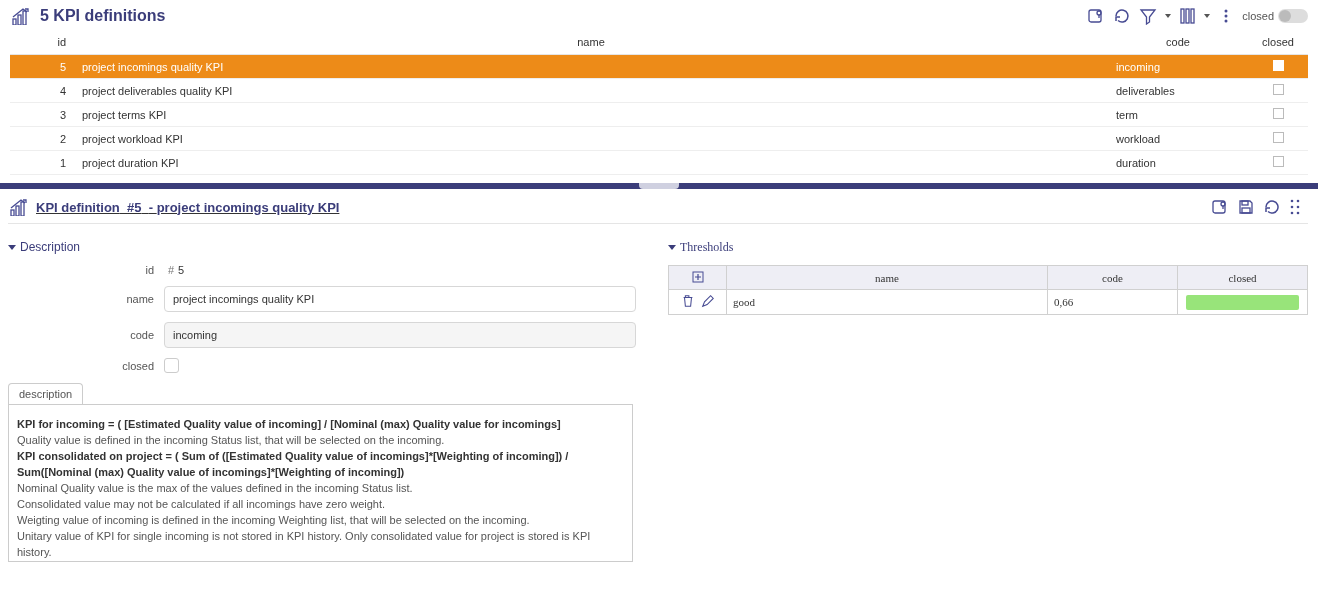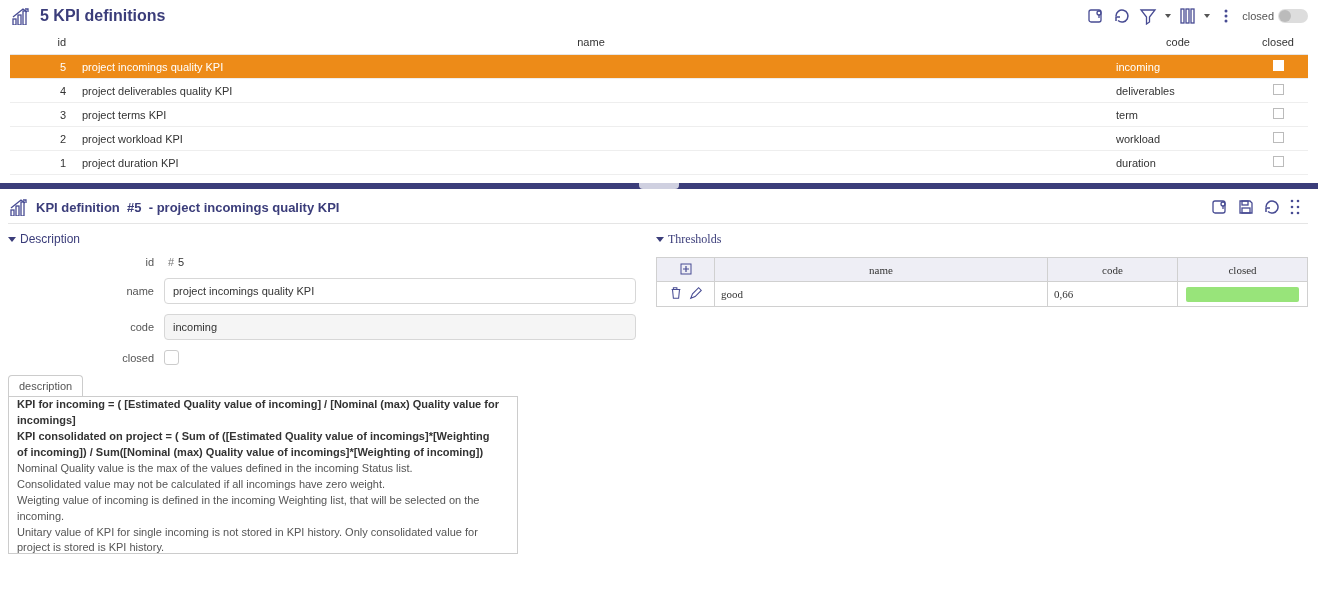--- a/index.html
+++ b/index.html
@@ -31,43 +31,43 @@
   .th-code { text-align: center; }
   .chk { width: 11px; height: 11px; border: 1px solid #bbb; display: inline-block; background: #fff; }
   tr.selected .chk { background: #fff; border-color: #fff; }
 
   
   .splitter { height: 6px; background: #3b3d7a; margin-top: 8px; position: relative; }
   .splitter .grip { width: 40px; height: 6px; background: #cfd0e0; margin: 0 auto; border-radius: 0 0 4px 4px; }
 
   
   .detail-panel { padding: 8px 10px 0 8px; }
-  .detail-title-row { display: flex; align-items: center; justify-content: space-between; padding-bottom: 6px; border-bottom: 1px solid #e5e5e5; }
+  .detail-title-row { display: flex; align-items: center; justify-content: space-between; padding-bottom: 6px; border-bottom: 1px solid #e5e5e5; text-decoration: underline; }
   .detail-title { font-weight: bold; font-size: 13px; color: #3b3d7a; display: flex; align-items: center; gap: 8px; }
 
-  .detail-body { display: flex; gap: 8px; margin-top: 8px; }
+  .detail-body { display: flex; gap: 20px; margin-top: 16px; }
   .left { width: 640px; }
   .right { flex: 1; font-family: Liberation Serif, serif; }
 
   .section-title { color: #3b3d7a; font-size: 12px; margin-bottom: 10px; display: flex; align-items: center; gap: 4px; }
   .section-title .sec-caret { width: 0; height: 0; border-left: 4px solid transparent; border-right: 4px solid transparent; border-top: 5px solid #3b3d7a; display: inline-block; }
 
   .form-row { display: flex; align-items: center; margin-bottom: 10px; }
   .form-row label { width: 156px; text-align: right; padding-right: 10px; font-size: 11px; color: #555; }
   .eq { width: 14px; text-align: center; color: #777; }
   .form-row .static-val { font-size: 11px; color: #333; }
   .text-input { flex: 1; max-width: 472px; height: 26px; padding: 2px 8px; border: 1px solid #d7d7d7; border-radius: 4px; font-size: 11px; color: #333; background: #fff; font-family: inherit; }
   .text-input[readonly] { background: #f5f5f5; }
   .chkbox { width: 15px; height: 15px; border: 1px solid #ccc; border-radius: 3px; background: #fff; }
 
   .tabs { margin-top: 6px; }
   .tab-header { display: flex; }
   .tab { border: 1px solid #ccc; border-bottom: none; border-radius: 4px 4px 0 0; padding: 4px 10px; background: #f9f9f9; font-size: 11px; color: #555; }
   .tab.active { background: #fff; }
-  .desc-box { width: 510px; height: 158px; border: 1px solid #ccc; padding: 0 16px 8px 8px; overflow-y: scroll; font-size: 11px; color: #555; line-height: 1.45; }
+  .desc-box { width: 625px; height: 158px; border: 1px solid #ccc; padding: 12px 16px 8px 8px; overflow-y: scroll; font-size: 11px; color: #555; line-height: 1.45; }
   .desc-box b { color: #333; }
 
   
   table.thresh { width: 100%; border-collapse: collapse; table-layout: fixed; }
   table.thresh th, table.thresh td { border: 1px solid #d0d0d0; padding: 4px 6px; font-size: 11px; }
   table.thresh th { background: #eeeef5; font-weight: normal; text-align: center; }
   .tcol-act { width: 58px; text-align: center; }
   .tcol-name { text-align: left; }
   .tcol-val { width: 130px; text-align: left; }
   .tcol-color { width: 130px; text-align: center; }
@@ -297,20 +297,21 @@
         <label>closed</label>
         <span class="chkbox"></span>
       </div>
 
       <div class="tabs">
         <div class="tab-header">
           <div class="tab active">description</div>
         </div>
         <div class="desc-box" id="desc-box">
             <div><b>KPI for incoming = ( [Estimated Quality value of incoming] / [Nominal (max) Quality value for incomings]</b></div>
+            <div>Quality value is defined in the incoming Status list, that will be selected on the incoming.</div>
             <div><b>KPI consolidated on project = ( Sum of ([Estimated Quality value of incomings]*[Weighting of incoming]) / Sum([Nominal (max) Quality value of incomings]*[Weighting of incoming])</b></div>
             <div>Nominal Quality value is the max of the values defined in the incoming Status list.</div>
             <div>Consolidated value may not be calculated if all incomings have zero weight.</div>
             <div>Weigting value of incoming is defined in the incoming Weighting list, that will be selected on the incoming.</div>
             <div>Unitary value of KPI for single incoming is not stored in KPI history. Only consolidated value for project is stored is KPI history.</div>
           </div>
       </div>
     </div>
 
     <div class="right">

